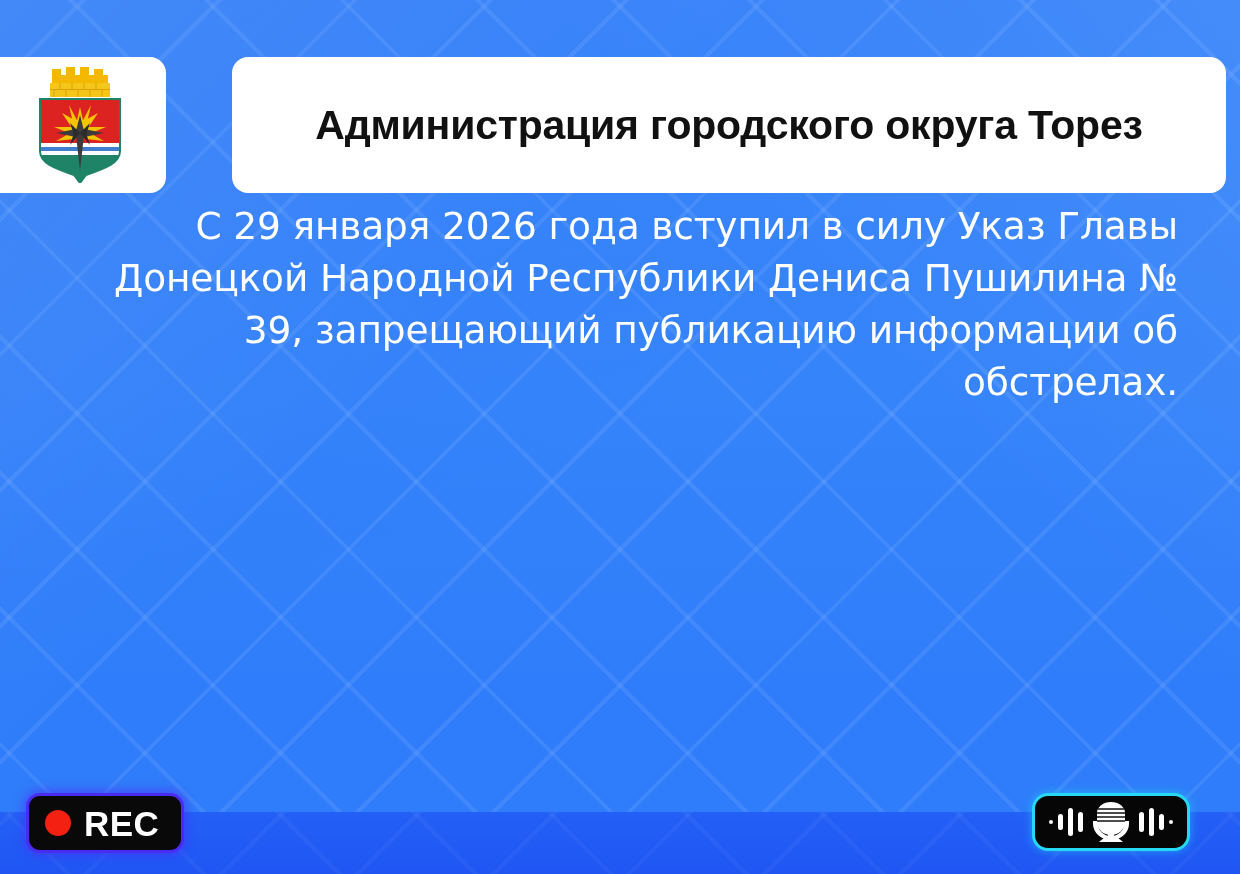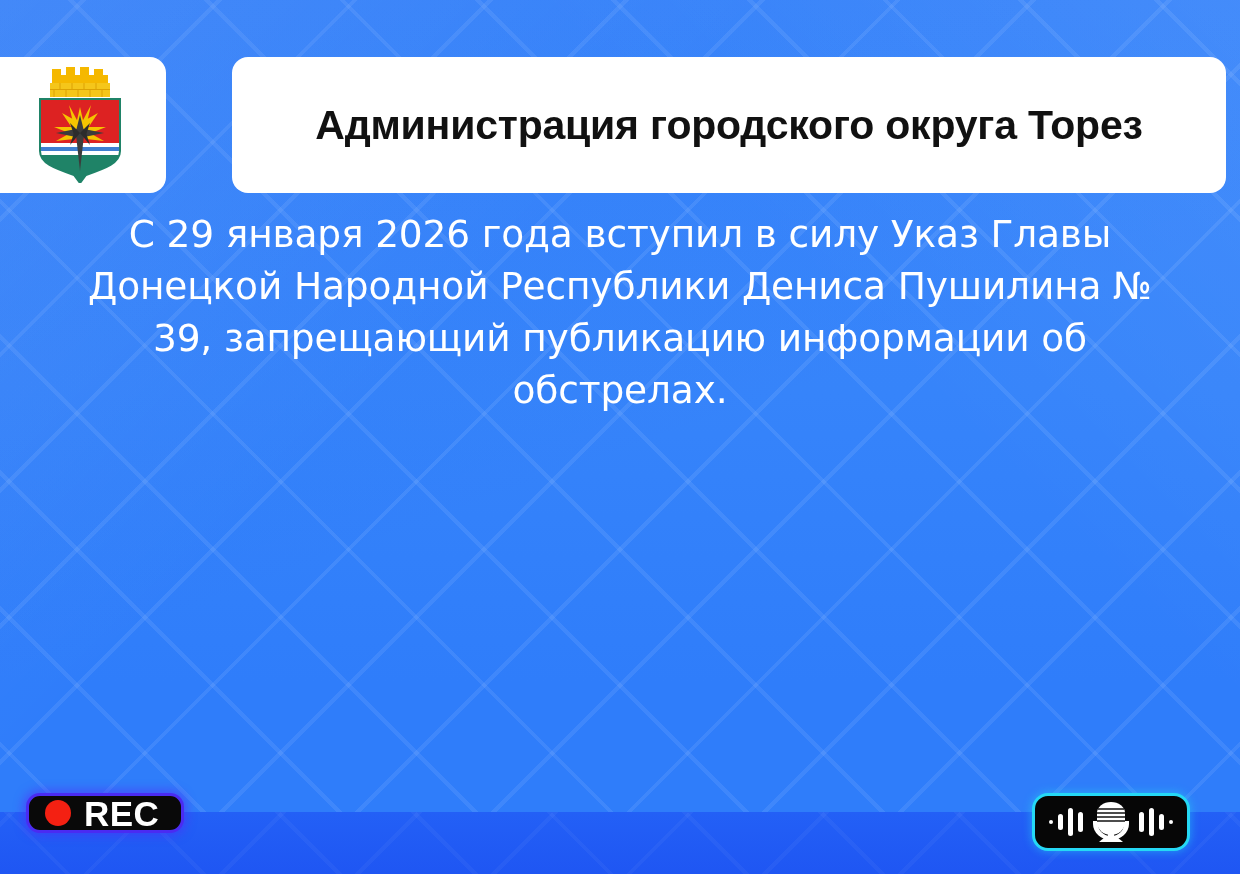--- a/index.html
+++ b/index.html
@@ -127,28 +127,28 @@
     top: 200px;
     width: 1116px;
     text-align: center;
     color: #ffffff;
     font-family: "DejaVu Sans", sans-serif;
     font-weight: 400;
     font-size: 37.5px;
     line-height: 52px;
     letter-spacing: -0.15px;
   }
-  .body-copy p { margin: 8px; }
+  .body-copy p { margin: 0; text-align: right; }
 
   
   .rec-badge {
     position: absolute;
     left: 26px;
     top: 793px;
-    height: 40px;
+    height: 60px;
     padding: 0 22px 0 16px;
     background: #090909;
     border: 3px solid #4a2bf2;
     border-radius: 14px;
     display: flex;
     align-items: center;
     gap: 13px;
     box-sizing: border-box;
     box-shadow: 0 0 10px 3px rgba(80,45,250,0.55);
   }

